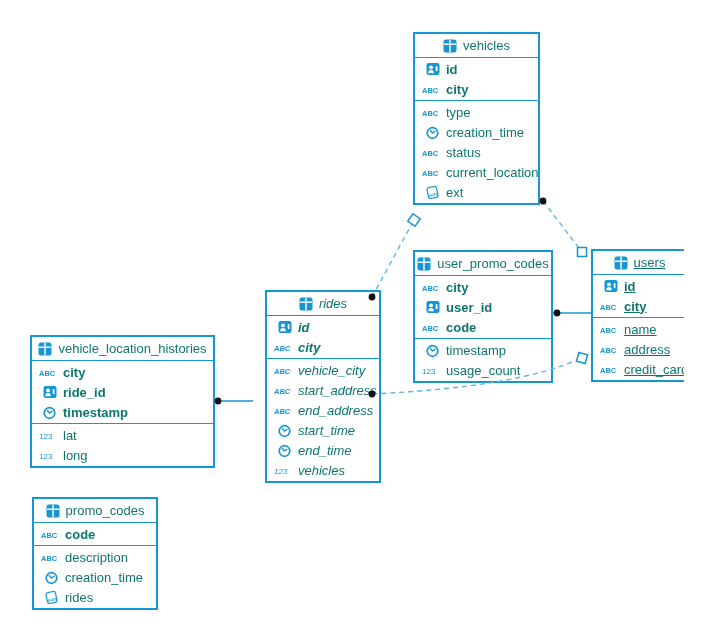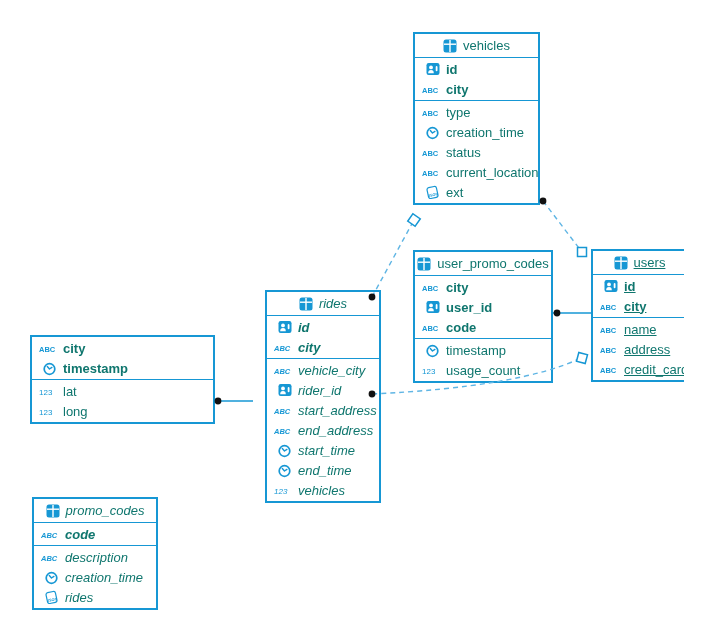--- a/index.html
+++ b/index.html
@@ -254,113 +254,123 @@
         <div class="row">
           <span class="icon-box">
             <svg width="18" height="12" viewBox="0 0 18 12">
               <text x="0" y="9.5" font-family="Liberation Sans,sans-serif" font-size="7.5" font-weight="700" fill="#1697d4">ABC</text>
             </svg>
           </span>
           <span>vehicle_city</span>
         </div>
         <div class="row">
           <span class="icon-box">
+            <svg width="18" height="12" viewBox="0 0 18 12">
+              <text x="0" y="9.5" font-family="Liberation Sans,sans-serif" font-size="7.5" font-weight="700" fill="#1697d4">ABC</text>
+            </svg>
+          </span>
+          <span>start_address</span>
+        </div>
+        <div class="row">
+          <span class="icon-box">
+            <svg width="18" height="12" viewBox="0 0 18 12">
+              <text x="0" y="9.5" font-family="Liberation Sans,sans-serif" font-size="7.5" font-weight="700" fill="#1697d4">ABC</text>
+            </svg>
+          </span>
+          <span>end_address</span>
+        </div>
+        <div class="row">
+          <span class="icon-box">
+            <svg width="15" height="15" viewBox="0 0 15 15">
+              <circle cx="7.5" cy="8" r="5.3" fill="none" stroke="#1697d4" stroke-width="1.7"></circle>
+              <path d="M7.5,8 L5.3,5.5 M7.5,8 L9.9,6.4" fill="none" stroke="#1697d4" stroke-width="1.4" stroke-linecap="round"></path>
+            </svg>
+          </span>
+          <span>start_time</span>
+        </div>
+        <div class="row">
+          <span class="icon-box">
+            <svg width="15" height="15" viewBox="0 0 15 15">
+              <circle cx="7.5" cy="8" r="5.3" fill="none" stroke="#1697d4" stroke-width="1.7"></circle>
+              <path d="M7.5,8 L5.3,5.5 M7.5,8 L9.9,6.4" fill="none" stroke="#1697d4" stroke-width="1.4" stroke-linecap="round"></path>
+            </svg>
+          </span>
+          <span>end_time</span>
+        </div>
+        <div class="row">
+          <span class="icon-box">
+            <svg width="18" height="12" viewBox="0 0 18 12">
+              <text x="0" y="9.5" font-family="Liberation Sans,sans-serif" font-size="8" font-weight="400" fill="#1697d4">123</text>
+            </svg>
+          </span>
+          <span>vehicles</span>
+        </div>
+      </div>
+    </div>
+    <div class="table" style="left: 30px; top: 335px; width: 185px;">
+      <div class="table-header">
+        <span>
+          <svg width="14" height="14" viewBox="0 0 14 14">
+            <rect x="0.5" y="0.5" width="13" height="13" rx="2.5" fill="#1697d4"></rect>
+            <line x1="1" y1="5.2" x2="13" y2="5.2" stroke="#fff" stroke-width="1.4"></line>
+            <line x1="7" y1="1" x2="7" y2="13" stroke="#fff" stroke-width="1.4"></line>
+          </svg>
+        </span>
+        <span>vehicle_location_histories</span>
+      </div>
+      <div class="section pk-section">
+        <div class="row pk">
+          <span class="icon-box">
+            <svg width="18" height="12" viewBox="0 0 18 12">
+              <text x="0" y="9.5" font-family="Liberation Sans,sans-serif" font-size="7.5" font-weight="700" fill="#1697d4">ABC</text>
+            </svg>
+          </span>
+          <span>city</span>
+        </div>
+        <div class="row pk">
+          <span class="icon-box">
             <svg width="14" height="14" viewBox="0 0 14 14">
               <rect x="0.5" y="1" width="13" height="12" rx="2.2" fill="#1697d4"></rect>
               <circle cx="5" cy="5.4" r="1.9" fill="#fff"></circle>
               <path d="M2.2,11.2 Q2.2,7.9 5,7.9 Q7.8,7.9 7.8,11.2 Z" fill="#fff"></path>
               <rect x="9.7" y="4" width="1.8" height="5.2" rx="0.9" fill="#fff"></rect>
             </svg>
           </span>
-          <span>rider_id</span>
-        </div>
-        <div class="row">
-          <span class="icon-box">
-            <svg width="18" height="12" viewBox="0 0 18 12">
-              <text x="0" y="9.5" font-family="Liberation Sans,sans-serif" font-size="7.5" font-weight="700" fill="#1697d4">ABC</text>
-            </svg>
-          </span>
-          <span>start_address</span>
-        </div>
-        <div class="row">
-          <span class="icon-box">
-            <svg width="18" height="12" viewBox="0 0 18 12">
-              <text x="0" y="9.5" font-family="Liberation Sans,sans-serif" font-size="7.5" font-weight="700" fill="#1697d4">ABC</text>
-            </svg>
-          </span>
-          <span>end_address</span>
-        </div>
-        <div class="row">
-          <span class="icon-box">
-            <svg width="15" height="15" viewBox="0 0 15 15">
-              <circle cx="7.5" cy="8" r="5.3" fill="none" stroke="#1697d4" stroke-width="1.7"></circle>
-              <path d="M7.5,8 L5.3,5.5 M7.5,8 L9.9,6.4" fill="none" stroke="#1697d4" stroke-width="1.4" stroke-linecap="round"></path>
-            </svg>
-          </span>
-          <span>start_time</span>
-        </div>
-        <div class="row">
-          <span class="icon-box">
-            <svg width="15" height="15" viewBox="0 0 15 15">
-              <circle cx="7.5" cy="8" r="5.3" fill="none" stroke="#1697d4" stroke-width="1.7"></circle>
-              <path d="M7.5,8 L5.3,5.5 M7.5,8 L9.9,6.4" fill="none" stroke="#1697d4" stroke-width="1.4" stroke-linecap="round"></path>
-            </svg>
-          </span>
-          <span>end_time</span>
-        </div>
+          <span>ride_id</span>
+        </div>
+        <div class="row pk">
+          <span class="icon-box">
+            <svg width="15" height="15" viewBox="0 0 15 15">
+              <circle cx="7.5" cy="8" r="5.3" fill="none" stroke="#1697d4" stroke-width="1.7"></circle>
+              <path d="M7.5,8 L5.3,5.5 M7.5,8 L9.9,6.4" fill="none" stroke="#1697d4" stroke-width="1.4" stroke-linecap="round"></path>
+            </svg>
+          </span>
+          <span>timestamp</span>
+        </div>
+      </div>
+      <div class="section fields-section">
         <div class="row">
           <span class="icon-box">
             <svg width="18" height="12" viewBox="0 0 18 12">
               <text x="0" y="9.5" font-family="Liberation Sans,sans-serif" font-size="8" font-weight="400" fill="#1697d4">123</text>
             </svg>
           </span>
-          <span>vehicles</span>
-        </div>
-      </div>
-    </div>
-    <div class="table" style="left: 30px; top: 335px; width: 185px;">
-      <div class="section pk-section">
-        <div class="row pk">
-          <span class="icon-box">
-            <svg width="18" height="12" viewBox="0 0 18 12">
-              <text x="0" y="9.5" font-family="Liberation Sans,sans-serif" font-size="7.5" font-weight="700" fill="#1697d4">ABC</text>
-            </svg>
-          </span>
-          <span>city</span>
-        </div>
-        <div class="row pk">
-          <span class="icon-box">
-            <svg width="15" height="15" viewBox="0 0 15 15">
-              <circle cx="7.5" cy="8" r="5.3" fill="none" stroke="#1697d4" stroke-width="1.7"></circle>
-              <path d="M7.5,8 L5.3,5.5 M7.5,8 L9.9,6.4" fill="none" stroke="#1697d4" stroke-width="1.4" stroke-linecap="round"></path>
-            </svg>
-          </span>
-          <span>timestamp</span>
-        </div>
-      </div>
-      <div class="section fields-section">
+          <span>lat</span>
+        </div>
         <div class="row">
           <span class="icon-box">
             <svg width="18" height="12" viewBox="0 0 18 12">
               <text x="0" y="9.5" font-family="Liberation Sans,sans-serif" font-size="8" font-weight="400" fill="#1697d4">123</text>
             </svg>
           </span>
-          <span>lat</span>
-        </div>
-        <div class="row">
-          <span class="icon-box">
-            <svg width="18" height="12" viewBox="0 0 18 12">
-              <text x="0" y="9.5" font-family="Liberation Sans,sans-serif" font-size="8" font-weight="400" fill="#1697d4">123</text>
-            </svg>
-          </span>
           <span>long</span>
         </div>
       </div>
     </div>
-    <div class="table" style="left: 32px; top: 497px; width: 126px; font-style: italic;">
+    <div class="table" style="left: 32px; top: 497px; width: 126px;">
       <div class="table-header">
         <span>
           <svg width="14" height="14" viewBox="0 0 14 14">
             <rect x="0.5" y="0.5" width="13" height="13" rx="2.5" fill="#1697d4"></rect>
             <line x1="1" y1="5.2" x2="13" y2="5.2" stroke="#fff" stroke-width="1.4"></line>
             <line x1="7" y1="1" x2="7" y2="13" stroke="#fff" stroke-width="1.4"></line>
           </svg>
         </span>
         <span>promo_codes</span>
       </div>

